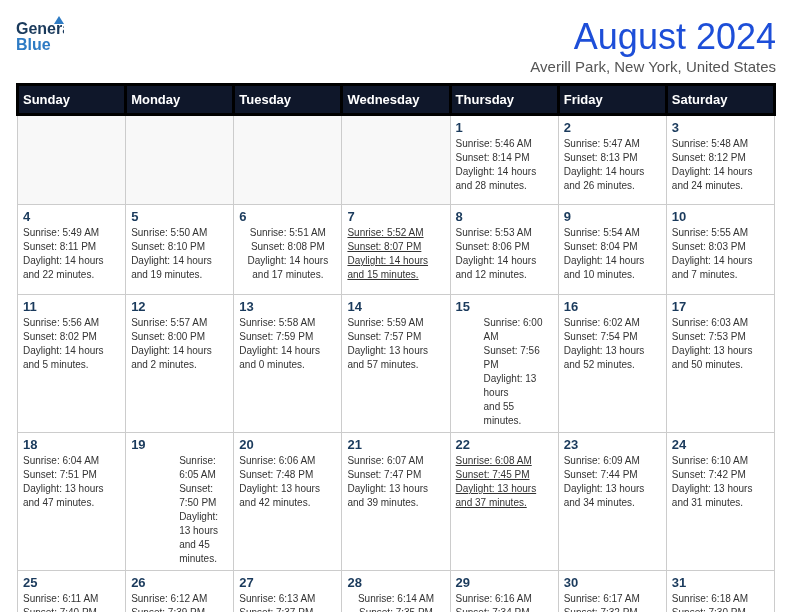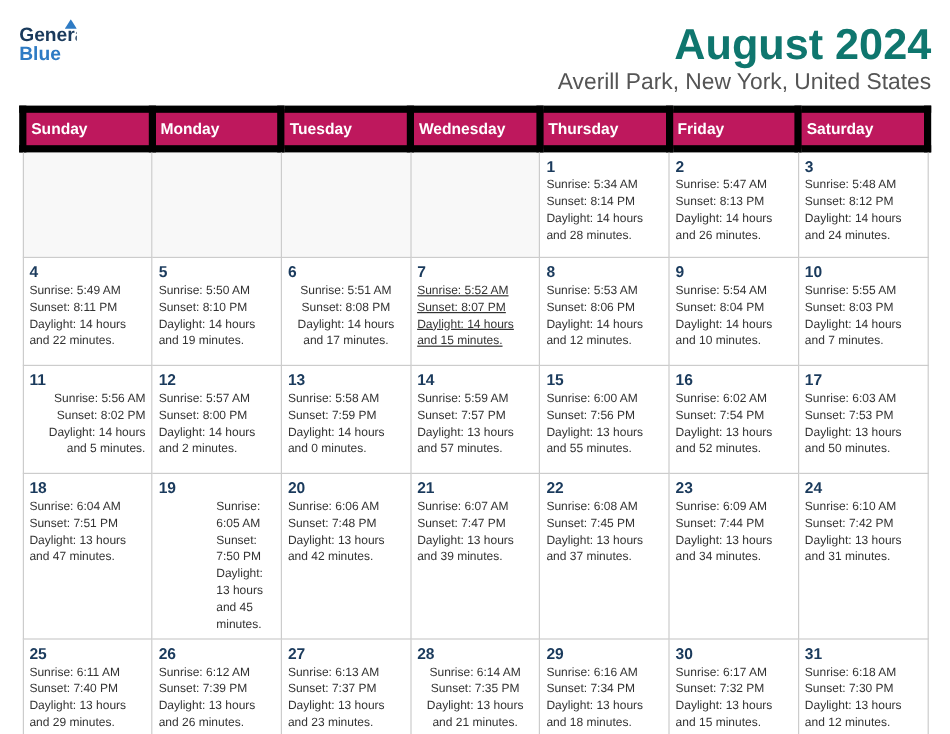--- a/index.html
+++ b/index.html
@@ -19,40 +19,40 @@
     .logo {
       display: flex;
       flex-direction: column;
       align-items: flex-start;
     }
     .title-area {
       text-align: right;
     }
     .month-title {
       font-size: 36px;
-      font-weight: bold;
-      color: #0f766e;
+      font-weight: normal;
+      color: #1d4ed8;
     }
     .location-title {
-      font-size: 19px;
+      font-size: 15px;
       color: #555;
     }
     .calendar {
       width: 100%;
       border-collapse: collapse;
       table-layout: fixed;
     }
     .calendar th {
-      background: #be185d;
+      background: #0f172a;
       color: #fff;
       font-size: 13px;
       font-weight: bold;
       padding: 6px 4px;
       text-align: left;
-      border: 6px solid #000000;
+      border: 3px solid #000000;
     }
     .calendar td {
       border: 1px solid #ccc;
       vertical-align: top;
       padding: 4px 5px;
       font-size: 10.5px;
       color: #333;
       min-height: 80px;
       height: 90px;
       background: #fff;
@@ -109,21 +109,21 @@
       </tr>
   </thead>
   <tbody id="calendar-body">
   <tr>
         <td class="empty"></td>
         <td class="empty"></td>
         <td class="empty"></td>
         <td class="empty"></td>
         <td>
           <div class="day-number">1</div>
-          <div class="cell-info" style="white-space: pre-line;">Sunrise: 5:34 AM
+          <div class="cell-info" style="white-space: pre-line;">Sunrise: 5:46 AM
 Sunset: 8:14 PM
 Daylight: 14 hours
 and 28 minutes.</div>
         </td>
         <td>
           <div class="day-number">2</div>
           <div class="cell-info" style="white-space: pre-line;">Sunrise: 5:47 AM
 Sunset: 8:13 PM
 Daylight: 14 hours
 and 26 minutes.</div>
@@ -183,21 +183,21 @@
           <div class="day-number">10</div>
           <div class="cell-info" style="white-space: pre-line;">Sunrise: 5:55 AM
 Sunset: 8:03 PM
 Daylight: 14 hours
 and 7 minutes.</div>
         </td>
       </tr>
       <tr>
         <td>
           <div class="day-number">11</div>
-          <div class="cell-info" style="white-space: pre-line; text-align: right;">Sunrise: 5:56 AM
+          <div class="cell-info" style="white-space: pre-line;">Sunrise: 5:56 AM
 Sunset: 8:02 PM
 Daylight: 14 hours
 and 5 minutes.</div>
         </td>
         <td>
           <div class="day-number">12</div>
           <div class="cell-info" style="white-space: pre-line;">Sunrise: 5:57 AM
 Sunset: 8:00 PM
 Daylight: 14 hours
 and 2 minutes.</div>
@@ -211,21 +211,21 @@
         </td>
         <td>
           <div class="day-number">14</div>
           <div class="cell-info" style="white-space: pre-line;">Sunrise: 5:59 AM
 Sunset: 7:57 PM
 Daylight: 13 hours
 and 57 minutes.</div>
         </td>
         <td>
           <div class="day-number">15</div>
-          <div class="cell-info" style="white-space: pre-line;">Sunrise: 6:00 AM
+          <div class="cell-info" style="white-space: pre-line; margin-left: 28px;">Sunrise: 6:00 AM
 Sunset: 7:56 PM
 Daylight: 13 hours
 and 55 minutes.</div>
         </td>
         <td>
           <div class="day-number">16</div>
           <div class="cell-info" style="white-space: pre-line;">Sunrise: 6:02 AM
 Sunset: 7:54 PM
 Daylight: 13 hours
 and 52 minutes.</div>
@@ -262,21 +262,21 @@
         </td>
         <td>
           <div class="day-number">21</div>
           <div class="cell-info" style="white-space: pre-line;">Sunrise: 6:07 AM
 Sunset: 7:47 PM
 Daylight: 13 hours
 and 39 minutes.</div>
         </td>
         <td>
           <div class="day-number">22</div>
-          <div class="cell-info" style="white-space: pre-line;">Sunrise: 6:08 AM
+          <div class="cell-info" style="white-space: pre-line; text-decoration: underline;">Sunrise: 6:08 AM
 Sunset: 7:45 PM
 Daylight: 13 hours
 and 37 minutes.</div>
         </td>
         <td>
           <div class="day-number">23</div>
           <div class="cell-info" style="white-space: pre-line;">Sunrise: 6:09 AM
 Sunset: 7:44 PM
 Daylight: 13 hours
 and 34 minutes.</div>

